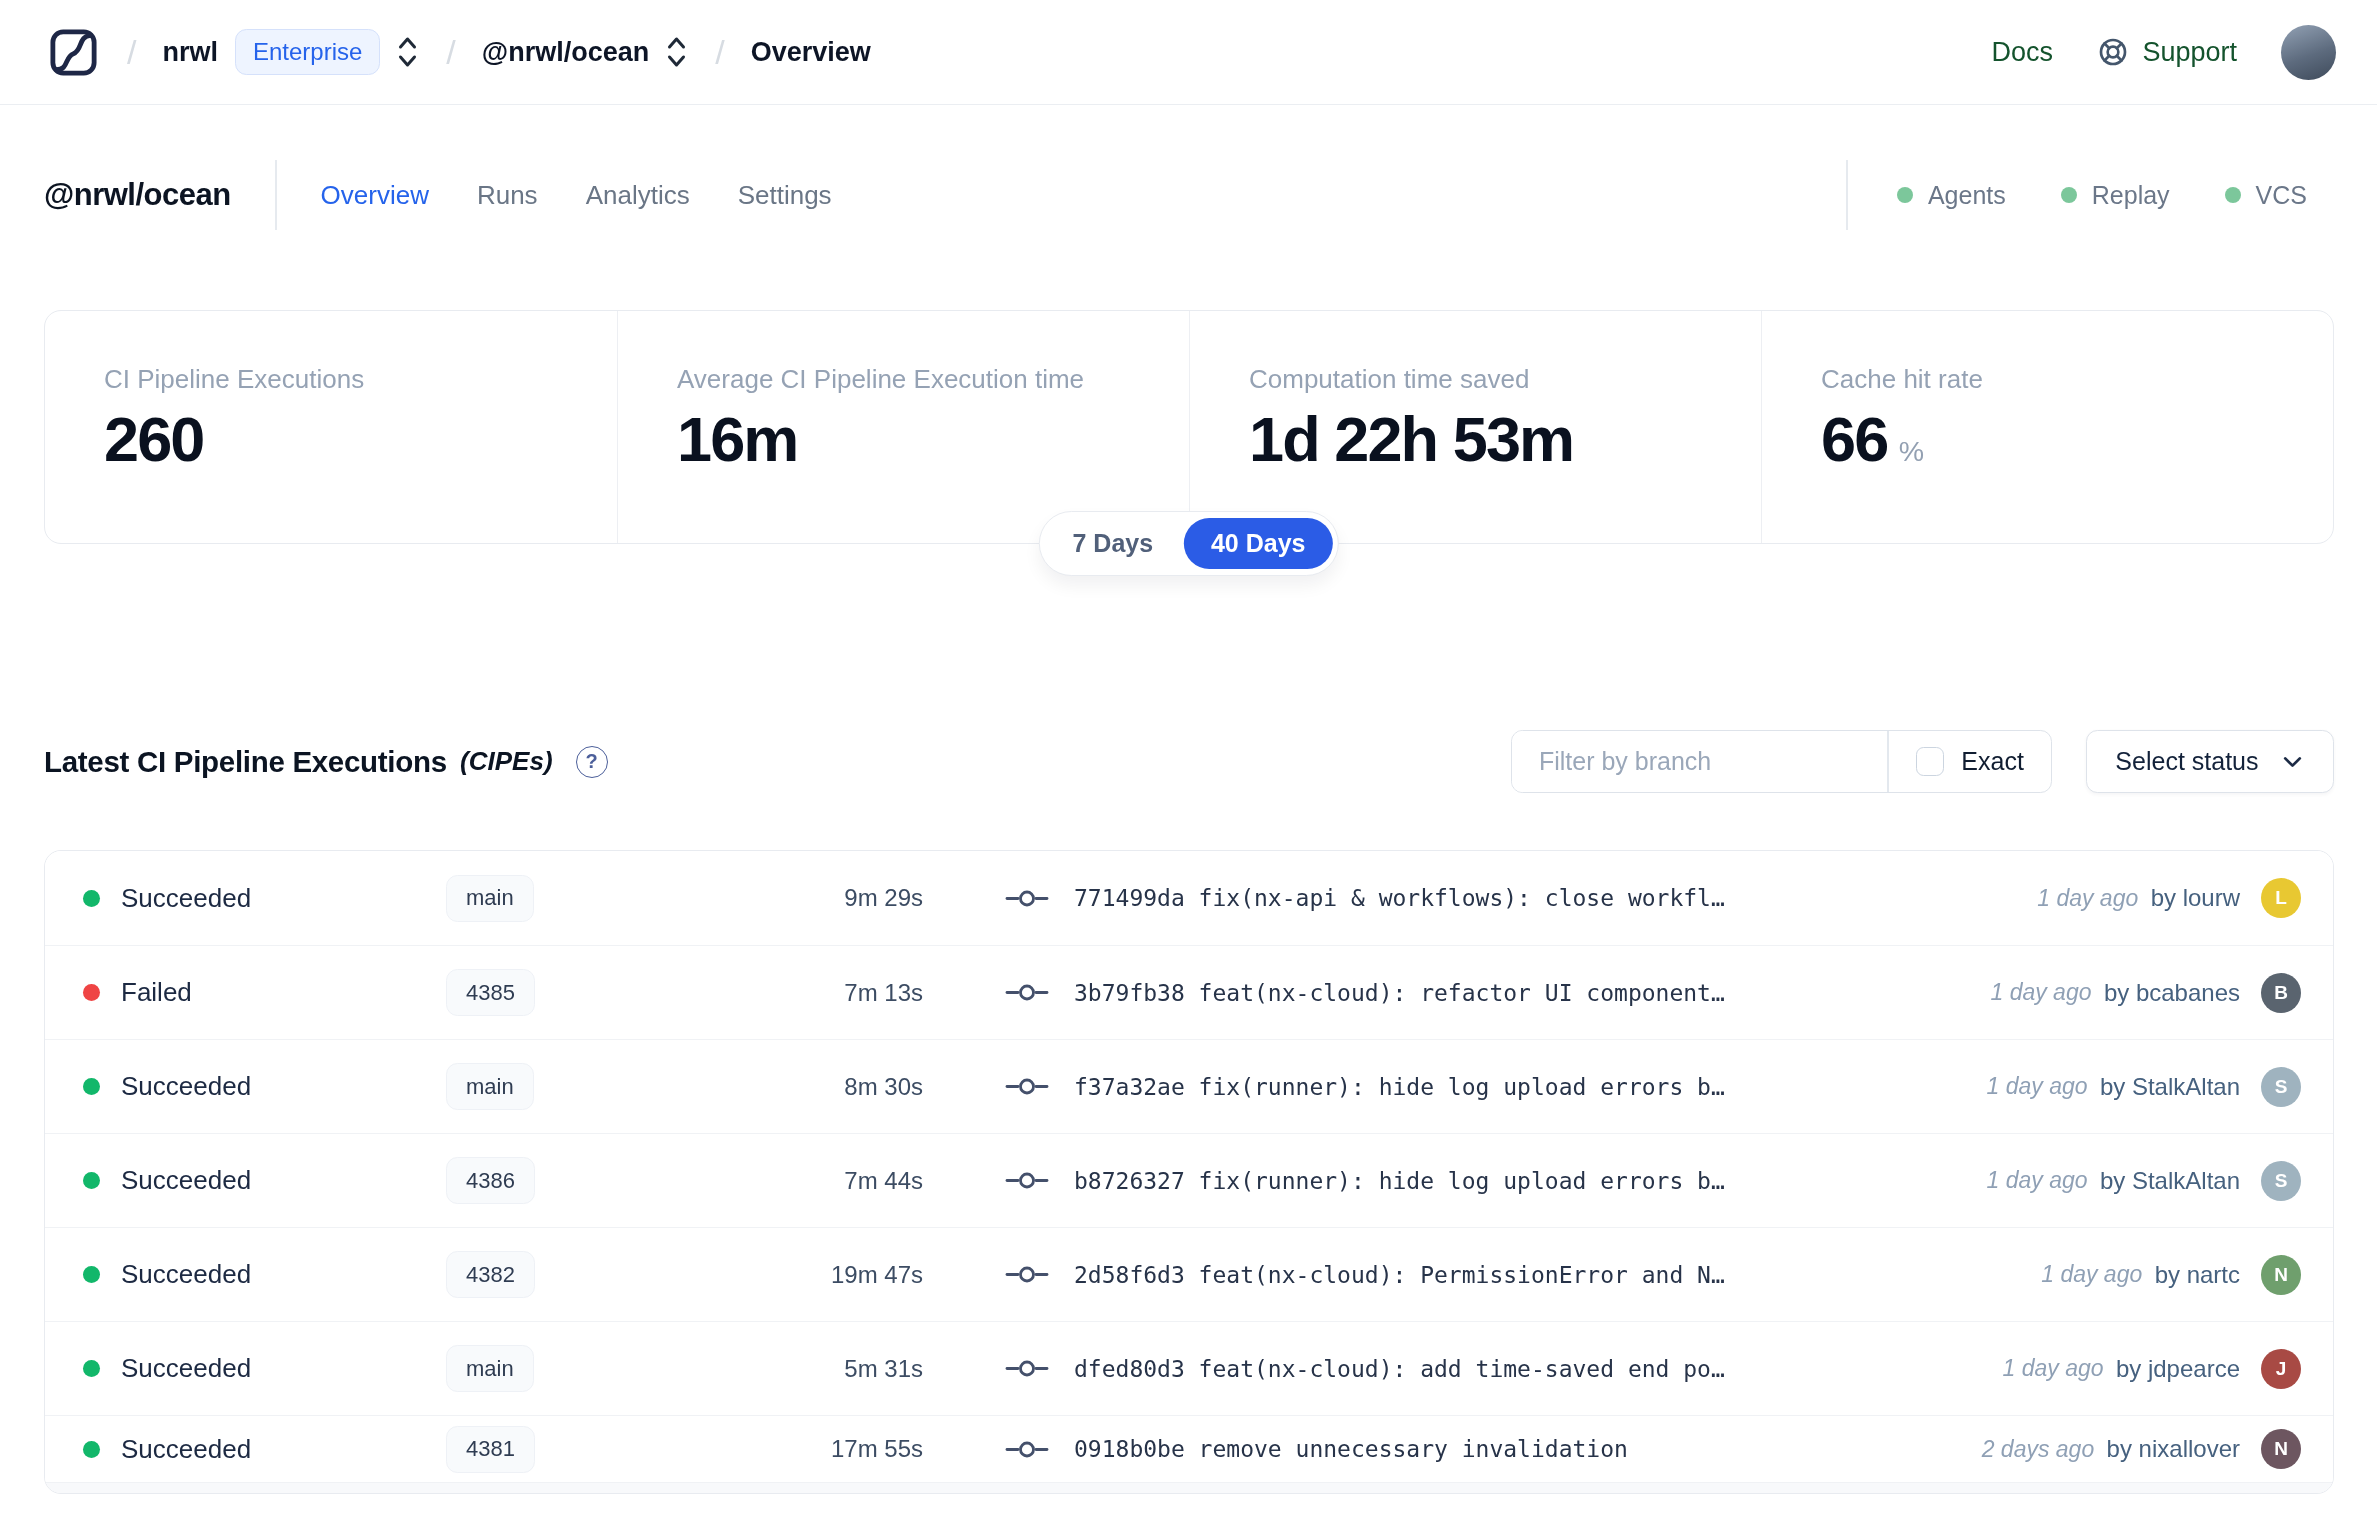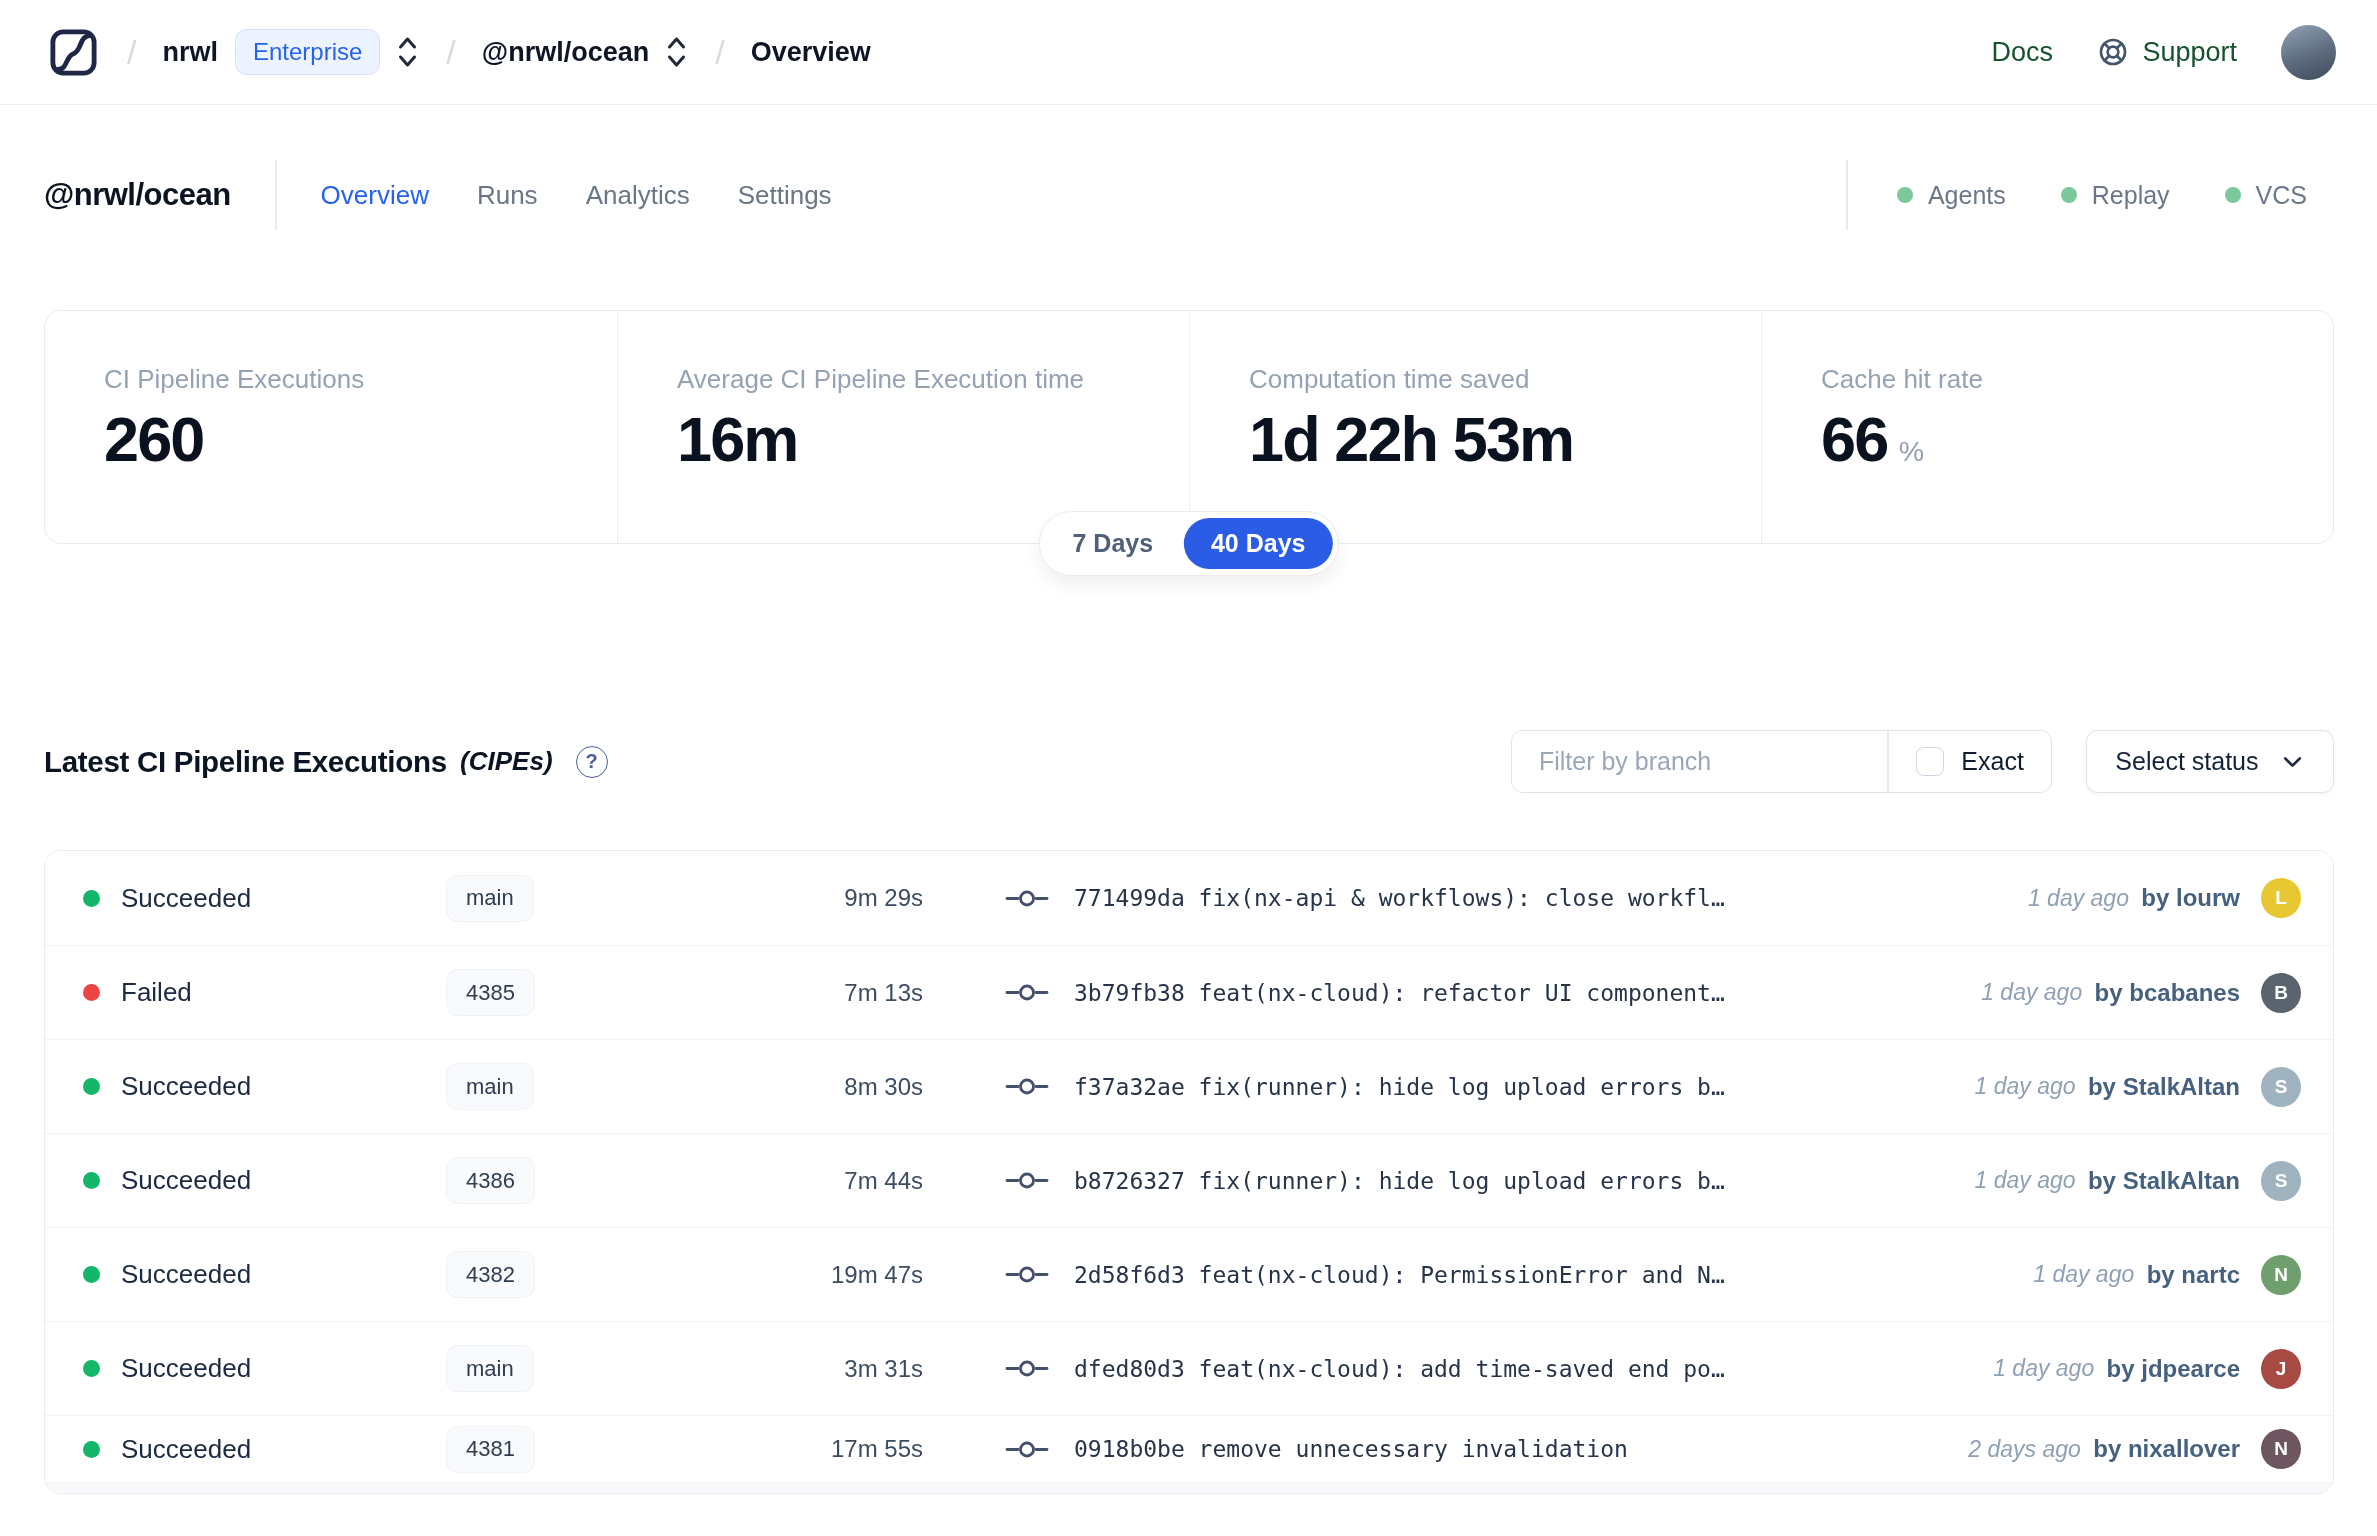--- a/index.html
+++ b/index.html
@@ -90,21 +90,21 @@
   .status-text { font-size:26px; font-weight:500; color:#1c2942; }
   .cell-branch { width:285px; }
   .branch-badge { display:inline-block; font-size:22px; color:#2f3c52; background:#f8fafc;
     border:1.9px solid #eef1f6; border-radius:11.4px; padding:9.5px 19px; }
   .cell-duration { width:192px; text-align:right; font-size:24px; color:#3c4c63; }
   .commit-icon { margin-left:82px; display:flex; flex:none; }
   .cell-commit { flex:1; margin-left:25px; font-family:"DejaVu Sans Mono", monospace;
     font-size:23px; color:#273349; white-space:nowrap; overflow:hidden; }
   .cell-meta { margin-left:38px; display:flex; align-items:center; gap:12.4px; white-space:nowrap; }
   .time-ago { font-size:23px; font-style:italic; color:#8fa0b5; }
-  .author { font-size:24px; font-weight:700; color:#46617f; }
+  .author { font-size:24px; font-weight:400; color:#46617f; }
   .row-avatar { margin-left:21px; width:40px; height:40px; border-radius:50%; flex:none;
     display:flex; align-items:center; justify-content:center; color:#fff;
     font-size:19px; font-weight:700; }
   .table-footer { border-top:1.9px solid #f0f2f5; height:11.4px; background:#f8f9fb; }
 </style>
 </head>
 <body>
 
 <div class="nav">
   <div class="crumbs">
@@ -365,21 +365,21 @@
   </div>
 
   <div class="cipe-row">
     <div class="cell-status">
       <span class="dot" style="background: rgb(18, 183, 106);"></span>
       <span class="status-text">Succeeded</span>
     </div>
     <div class="cell-branch">
       <span class="branch-badge">main</span>
     </div>
-    <div class="cell-duration">3m 31s</div>
+    <div class="cell-duration">5m 31s</div>
     <span class="commit-icon">
       <svg viewBox="0 0 44 24" width="44" height="25" fill="none" stroke="#44506b" stroke-width="2.8" stroke-linecap="round">
         <line x1="2" y1="12" x2="13" y2="12"></line>
         <circle cx="22" cy="12" r="6.5"></circle>
         <line x1="31" y1="12" x2="42" y2="12"></line>
       </svg>
     </span>
     <div class="cell-commit">dfed80d3 feat(nx-cloud): add time-saved end po…</div>
     <div class="cell-meta">
       <span class="time-ago">1 day ago</span>

